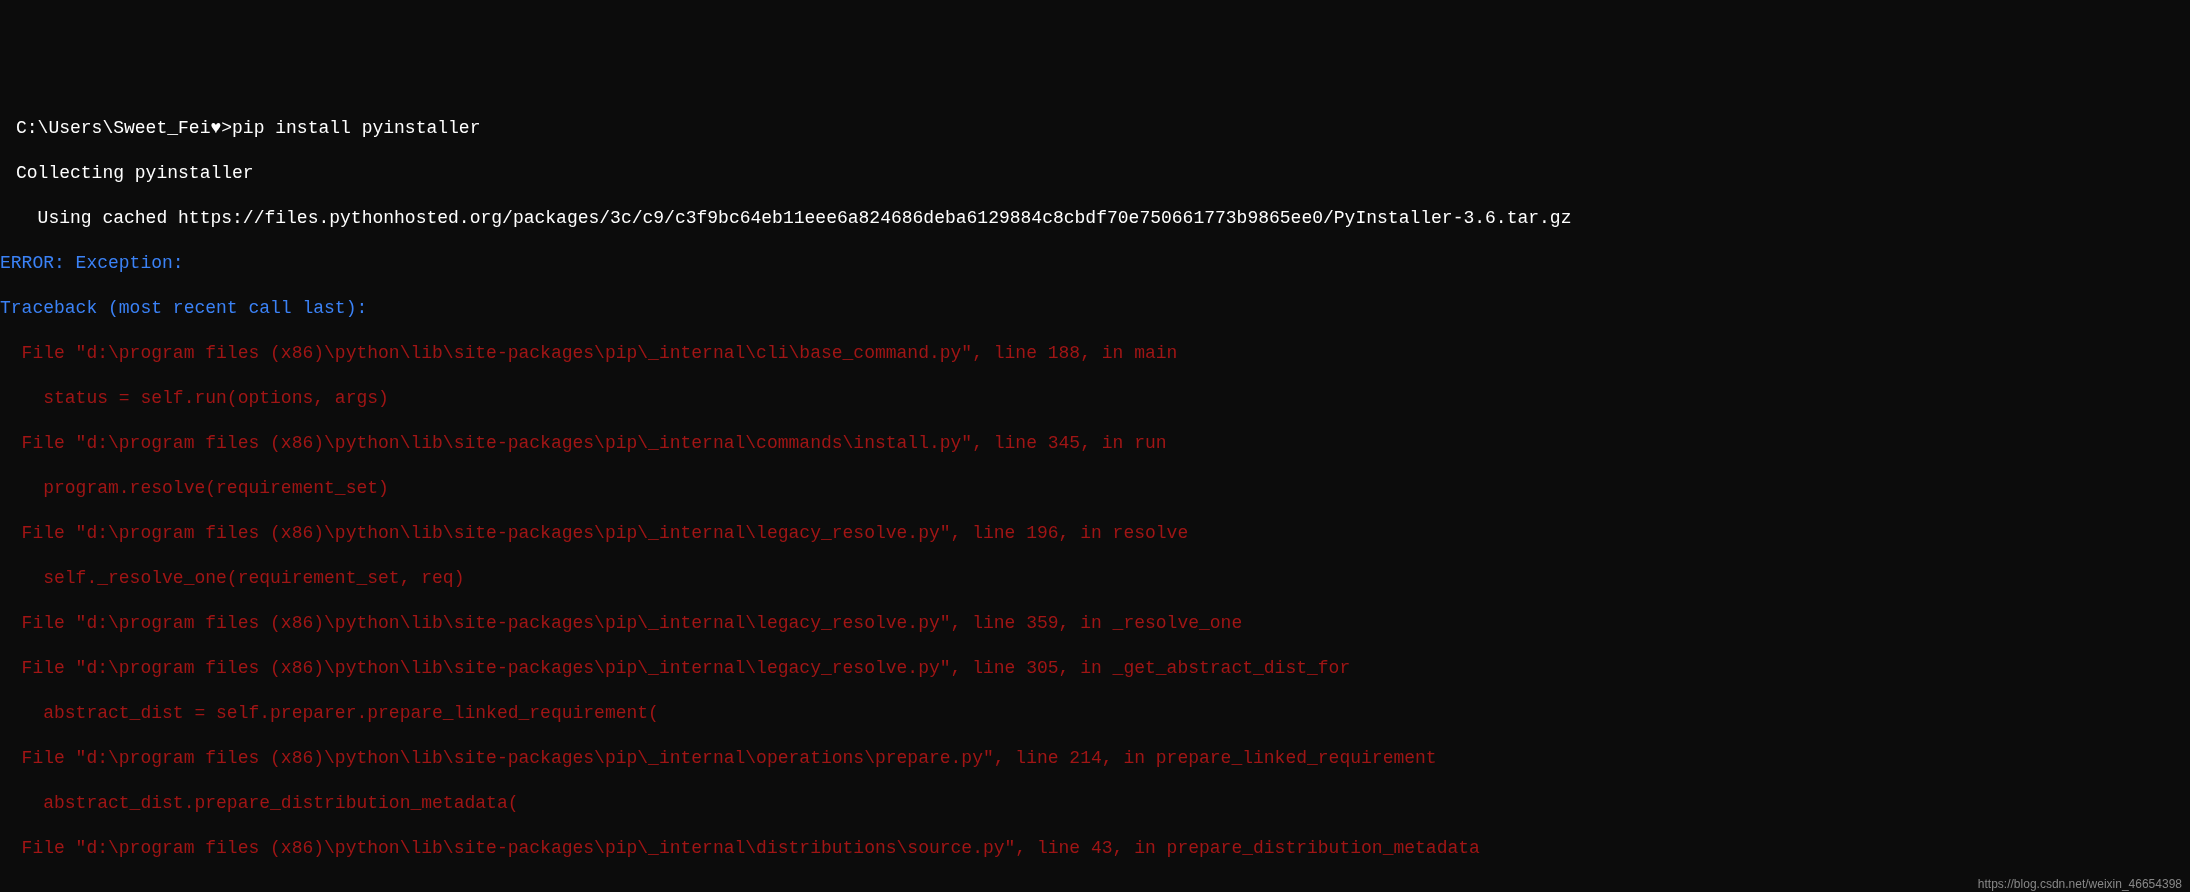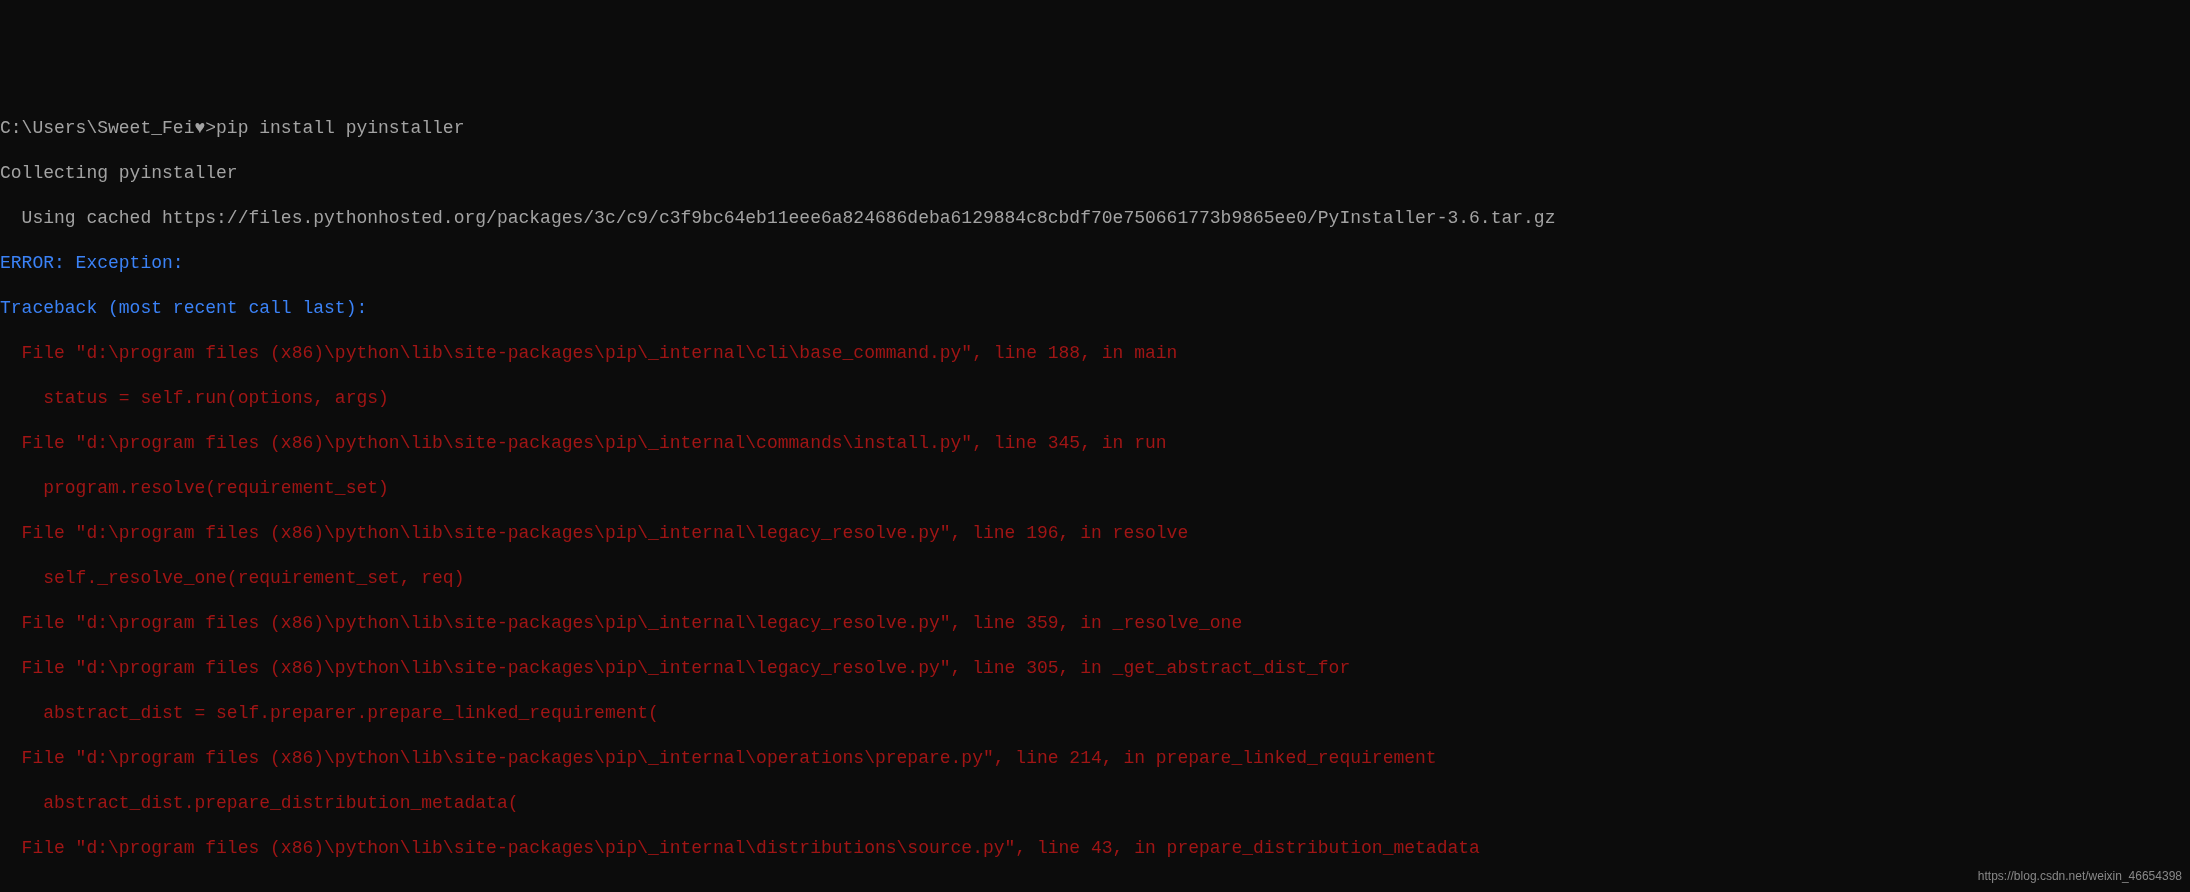--- a/index.html
+++ b/index.html
@@ -16,31 +16,32 @@
       width: 2190px;
       height: 892px;
       overflow: hidden;
       position: relative;
       white-space: pre;
     }
     .line {
       display: block;
     }
     .white {
-      color: #a3a3a3;
+      color: #ffffff;
+      margin-left: 16px;
     }
     .red {
       color: #3b82f6;
     }
     .dark-red {
       color: #a01515;
     }
     .watermark {
       position: absolute;
-      bottom: 8px;
+      bottom: 0;
       right: 8px;
       color: #888888;
       font-size: 12px;
       font-family: Arial, sans-serif;
     }
   </style>
 </head>
 <body>
 
 

